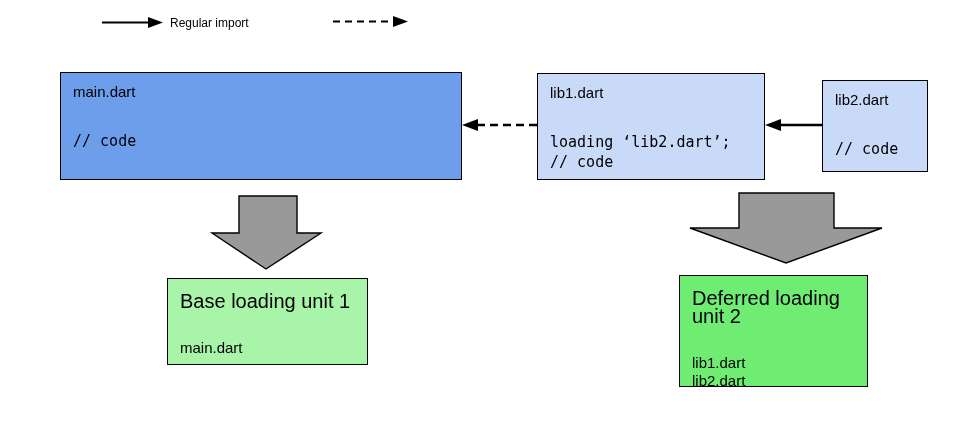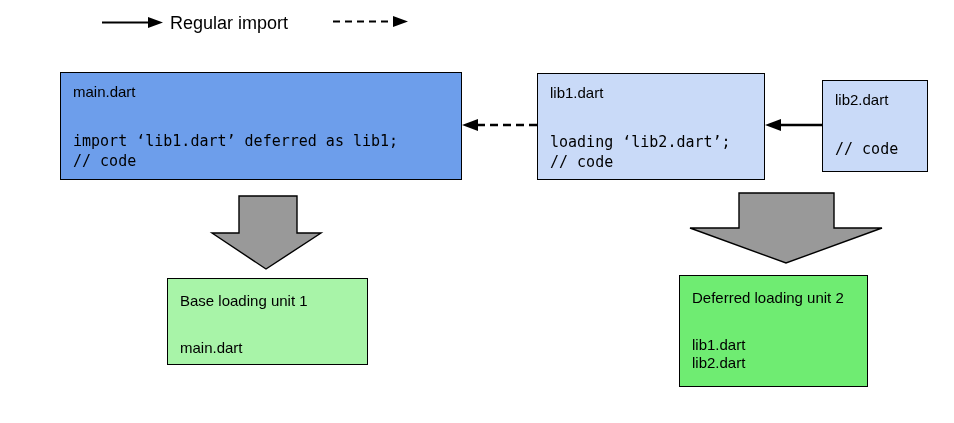--- a/index.html
+++ b/index.html
@@ -2,36 +2,36 @@
 <html style="--node-blue: #6d9eeb; --node-lightblue: #c9daf8; --unit-palegreen: #a8f4a8; --unit-green: #6fec72; --arrow-gray: #999999; --line-black: #000000;"><head>
 <meta charset="utf-8">
 <style>
   html,body{margin:0;padding:0;background:#ffffff;}
   .canvas{
     position:relative;width:954px;height:423px;background:#fff;overflow:hidden;
     font-family:"Liberation Sans",sans-serif;color:#000;
   }
   .overlay{position:absolute;left:0;top:0;width:954px;height:423px;}
   .abs{position:absolute;}
-  .legend-label{font-size:18px;line-height:18px;white-space:nowrap;}
+  .legend-label{font-size:12px;line-height:18px;white-space:nowrap;}
   .node{
     position:absolute;box-sizing:border-box;border:1.5px solid #000;
   }
   .node-main{left:60px;top:72px;width:402px;height:108px;background:var(--node-blue);}
   .node-lib1{left:537px;top:73px;width:228px;height:107px;background:var(--node-lightblue);}
   .node-lib2{left:822px;top:80px;width:106px;height:92px;background:var(--node-lightblue);}
   .node-title{padding:10px 12px 0;font-size:15px;line-height:18px;}
   .node-code{padding:0 12px;margin-top:30px;font-family:"DejaVu Sans Mono",monospace;
     font-size:15px;line-height:20px;white-space:pre;}
   .unit{
     position:absolute;box-sizing:border-box;border:1.5px solid #000;
   }
   .unit-base{left:167px;top:278px;width:201px;height:87px;background:var(--unit-palegreen);}
   .unit-deferred{left:679px;top:275px;width:189px;height:112px;background:var(--unit-green);}
-  .unit-title{padding:13px 12px 0;font-size:15px;line-height:18px;}
+  .unit-title{padding:13px 12px 0;font-size:20px;line-height:18px;}
   .unit-files{padding:0 12px;margin-top:29px;font-size:15px;line-height:18px;}
   .unit-files div{white-space:nowrap;}
 </style>
 </head>
 <body>
 
 <div class="canvas">
 
   <svg class="overlay" viewBox="0 0 954 423" xmlns="http://www.w3.org/2000/svg">
 
@@ -57,21 +57,21 @@
 
     <polygon points="239,196 297,196 297,233 321,233 266,269 212,233 239,233" fill="var(--arrow-gray,#999)" stroke="#000" stroke-width="1.4"></polygon>
 
     <polygon points="739,193 834,193 834,228 882,228 786,263 690,228 739,228" fill="var(--arrow-gray,#999)" stroke="#000" stroke-width="1.4"></polygon>
   </svg>
 
   <div class="abs legend-label" style="left:170px;top:14px">Regular import</div>
 
   <div class="node node-main">
     <div class="node-title">main.dart</div>
-    <div class="node-code"><div>import ‘lib1.dart’ deferred as lib1;</div><div>// code</div></div>
+    <div class="node-code"><div>// code</div></div>
   </div>
 
   <div class="node node-lib1">
     <div class="node-title">lib1.dart</div>
     <div class="node-code"><div>loading ‘lib2.dart’;</div><div>// code</div></div>
   </div>
 
   <div class="node node-lib2">
     <div class="node-title">lib2.dart</div>
     <div class="node-code"><div>// code</div></div>

